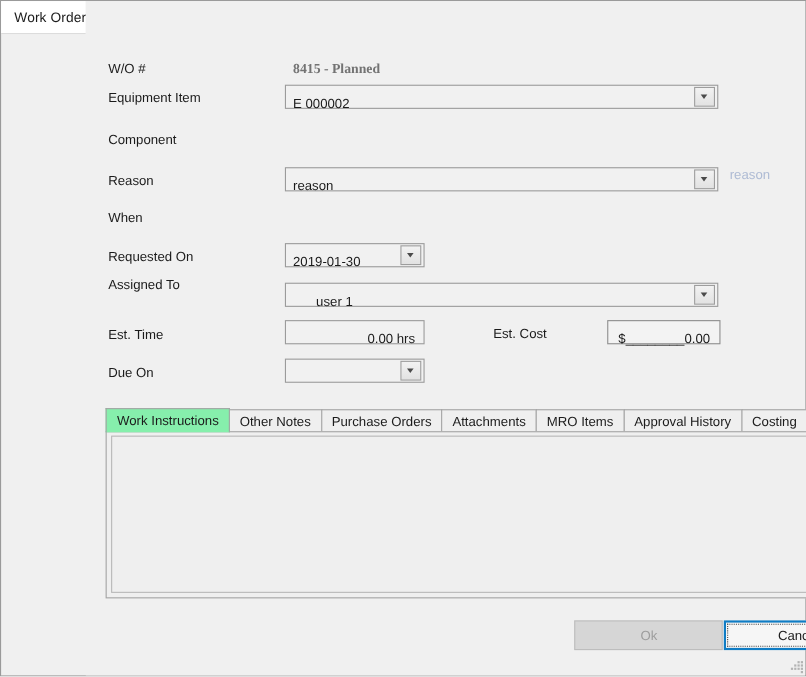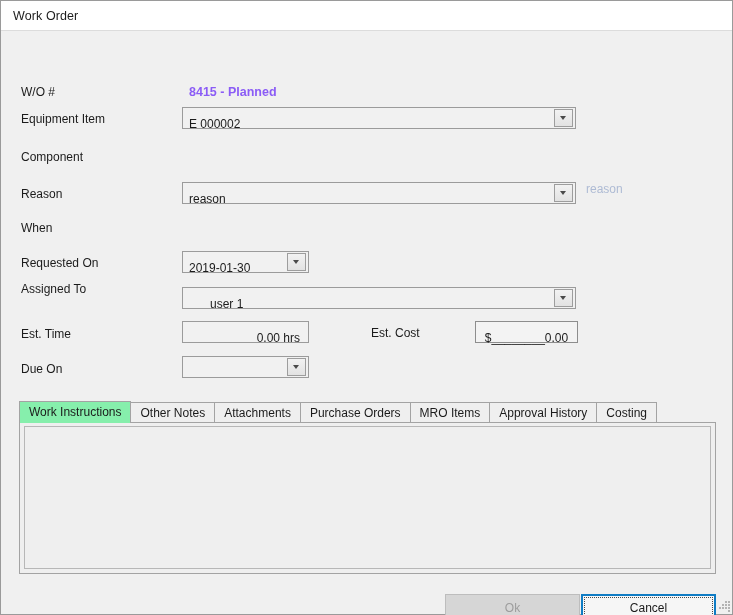--- a/index.html
+++ b/index.html
@@ -16,21 +16,21 @@
     overflow: hidden;
   }
   .window {
     position: relative;
     width: 733px;
     height: 615px;
     box-sizing: border-box;
     border: 1px solid #9a9a9a;
     background: #f0f0f0;
     display: flex;
-    flex-direction: column;
+    flex-direction: row;
   }
   
   .titlebar {
     height: 30px;
     min-height: 30px;
     background: #ffffff;
     border-bottom: 1px solid #dcdcdc;
     display: flex;
     align-items: center;
     padding-left: 12px;
@@ -59,23 +59,24 @@
     font-size: 12px;
     color: #1b1b1b;
     line-height: 22px;
     white-space: nowrap;
   }
   .wo-value {
     position: absolute;
     left: 188px;
     font-size: 12.5px;
     font-weight: bold;
-    color: #8b5cf6;
+    color: #737373;
     line-height: 22px;
     white-space: nowrap;
+    font-family: Liberation Serif, serif;
   }
   
   .field {
     position: absolute;
     box-sizing: border-box;
     background: #f1f1f1;
     border: 1px solid #9b9b9b;
     height: 22px;
     font-size: 12px;
     color: #1b1b1b;
@@ -350,22 +351,22 @@
     <div class="field" style="left:181px; top:325px; width:127px;">
       <span class="val"></span>
       <span class="drop-btn">
           <span class="chev"></span>
         </span>
     </div>
 
     <div class="tabstrip" id="tabstrip">
         <div class="tab active"><span>Work Instructions</span></div>
         <div class="tab"><span>Other Notes</span></div>
+        <div class="tab"><span>Purchase Orders</span></div>
         <div class="tab"><span>Attachments</span></div>
-        <div class="tab"><span>Purchase Orders</span></div>
         <div class="tab"><span>MRO Items</span></div>
         <div class="tab"><span>Approval History</span></div>
         <div class="tab"><span>Costing</span></div>
       </div>
     <div class="tabpanel">
       <div class="tabpanel-inner"></div>
     </div>
 
     <div class="btn disabled" style="left:444px; top:563px;">
       <span>Ok</span>

